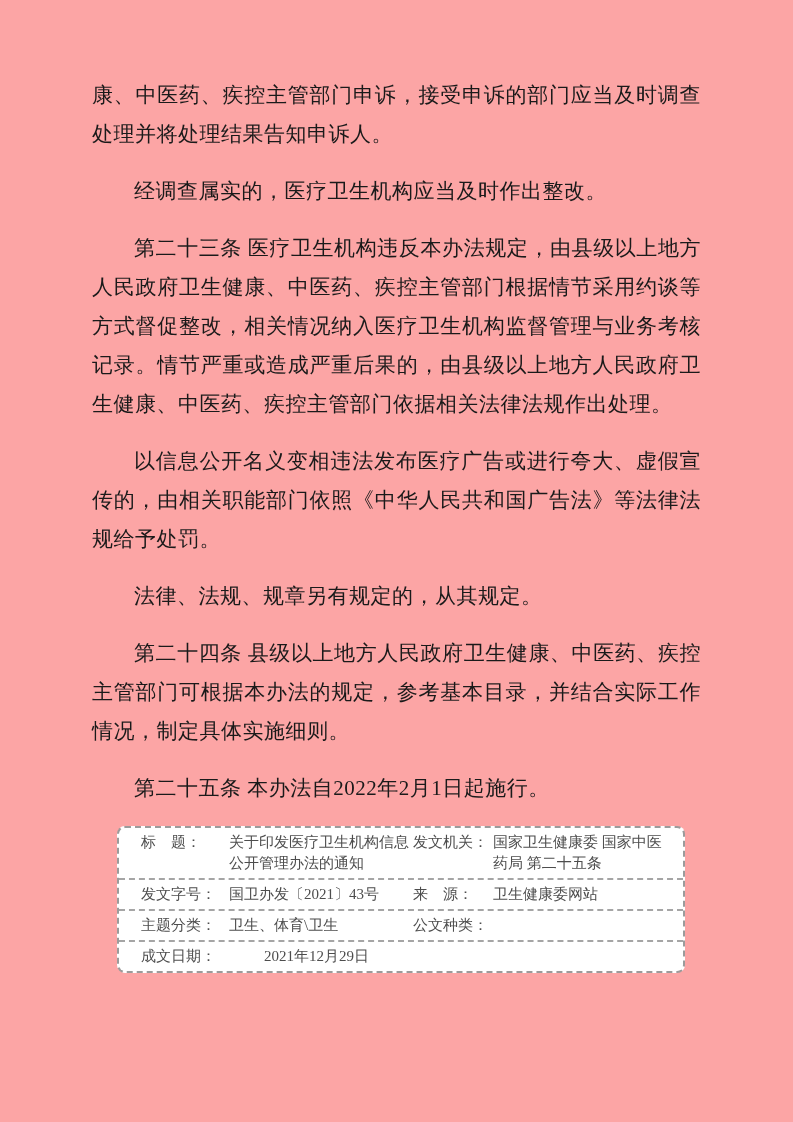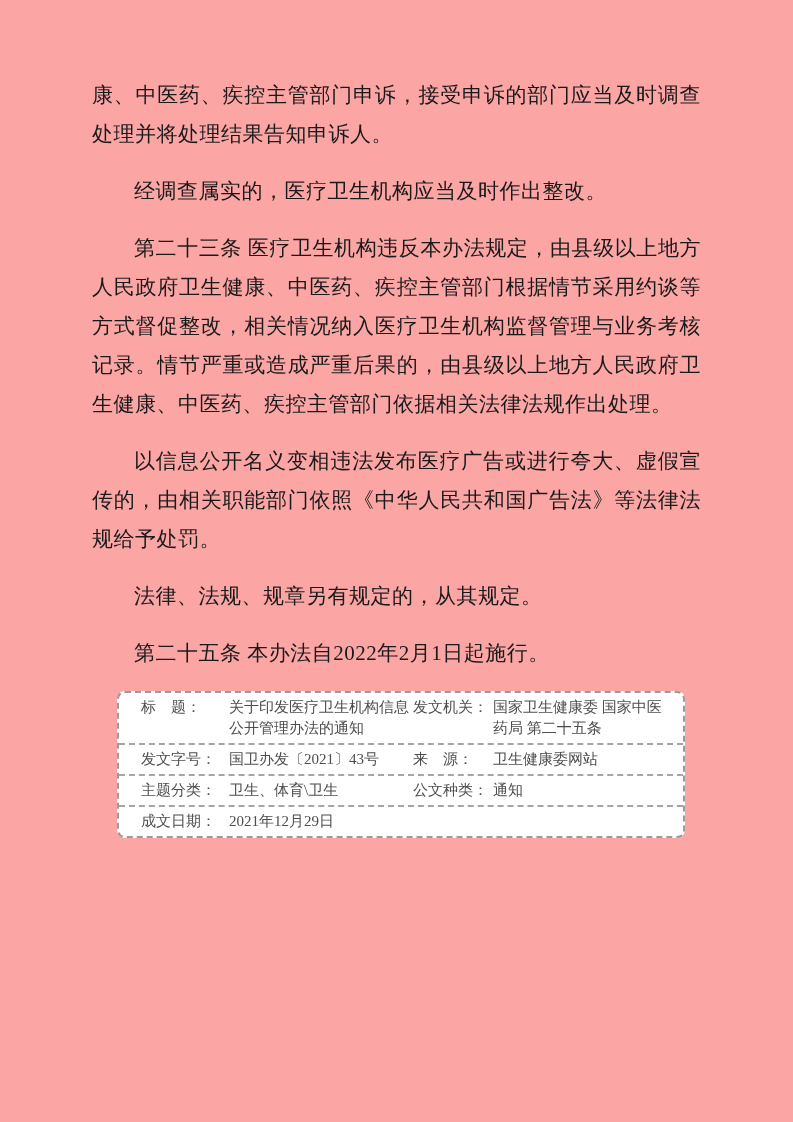--- a/index.html
+++ b/index.html
@@ -42,21 +42,21 @@
     line-height: 21px;
     color: #4d4d4d;
     background: #ffffff;
   }
   .meta-row {
     display: flex;
     padding: 4px 0;
     border-bottom: 2px dashed #a5a5a5;
     min-height: 21px;
   }
-  .meta-row:last-child { border-bottom: none; }
+  .meta-row:last-child { border-bottom: none; gap: 35px; }
   .cell { box-sizing: border-box; }
   .cell-label1 { width: 110px; padding-left: 22px; flex: 0 0 auto; }
   .cell-value1 { width: 184px; flex: 0 0 auto; }
   .cell-label2 { width: 80px; flex: 0 0 auto; }
   .cell-value2 { flex: 1 1 auto; padding-right: 12px; }
 </style>
 </head>
 <body>
 
 <div class="page">
@@ -66,20 +66,21 @@
 
     <p class="body-para indent">经调查属实的，医疗卫生机构应当及时作出整改。</p>
 
     <p class="body-para indent">第二十三条 医疗卫生机构违反本办法规定，由县级以上地方人民政府卫生健康、中医药、疾控主管部门根据情节采用约谈等方式督促整改，相关情况纳入医疗卫生机构监督管理与业务考核记录。情节严重或造成严重后果的，由县级以上地方人民政府卫生健康、中医药、疾控主管部门依据相关法律法规作出处理。</p>
 
     <p class="body-para indent">以信息公开名义变相违法发布医疗广告或进行夸大、虚假宣传的，由相关职能部门依照《中华人民共和国广告法》等法律法规给予处罚。</p>
 
     <p class="body-para indent">法律、法规、规章另有规定的，从其规定。</p>
 
 
+    <p class="body-para indent">第二十四条 县级以上地方人民政府卫生健康、中医药、疾控主管部门可根据本办法的规定，参考基本目录，并结合实际工作情况，制定具体实施细则。</p>
 
     <p class="body-para indent">第二十五条 本办法自2022年2月1日起施行。</p>
 
     <div class="meta-table">
 
       <div class="meta-row">
         <div class="cell cell-label1">标　题：</div>
         <div class="cell cell-value1">关于印发医疗卫生机构信息公开管理办法的通知</div>
         <div class="cell cell-label2">发文机关：</div>
         <div class="cell cell-value2">国家卫生健康委 国家中医药局 第二十五条</div>
@@ -89,21 +90,20 @@
         <div class="cell cell-label1">发文字号：</div>
         <div class="cell cell-value1">国卫办发〔2021〕43号</div>
         <div class="cell cell-label2">来　源：</div>
         <div class="cell cell-value2">卫生健康委网站</div>
       </div>
 
       <div class="meta-row">
         <div class="cell cell-label1">主题分类：</div>
         <div class="cell cell-value1">卫生、体育\卫生</div>
         <div class="cell cell-label2">公文种类：</div>
-        <div class="cell cell-value2">通知</div>
       </div>
 
       <div class="meta-row">
         <div class="cell cell-label1">成文日期：</div>
         <div class="cell cell-value1">2021年12月29日</div>
         <div class="cell cell-label2"></div>
         <div class="cell cell-value2"></div>
       </div>
 
     </div>

